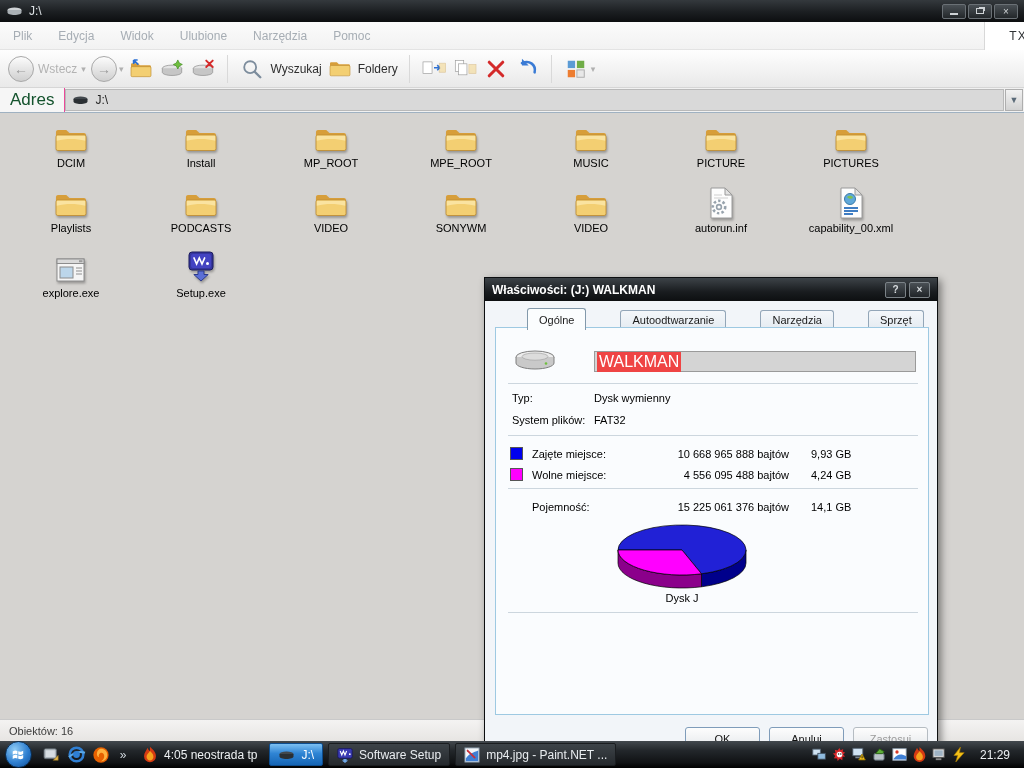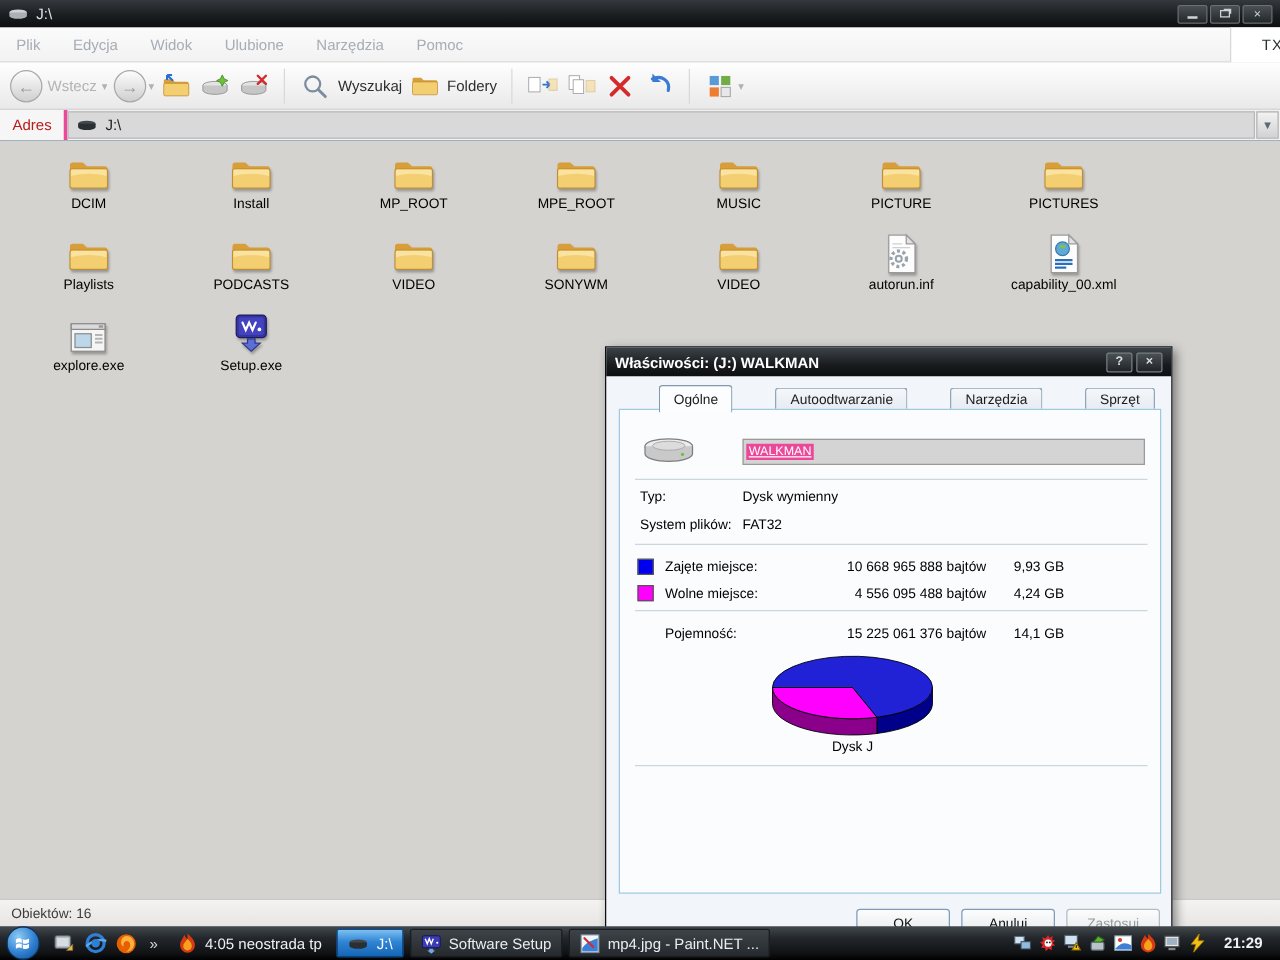--- a/index.html
+++ b/index.html
@@ -32,21 +32,21 @@
     background:linear-gradient(#fcfcfc,#cfcfcf); border:1px solid #a8a8a8;
     color:#9a9a9a; font-size:14px; display:flex; align-items:center; justify-content:center; }
   .tb-label { color:#b3b3b3; font-size:12px; margin:0 2px; }
   .tb-caret { color:#b0b0b0; font-size:9px; }
   .tb-text { color:#2e2e2e; font-size:12px; margin-left:3px; }
   .tb-ic { display:flex; align-items:center; justify-content:center; width:26px; height:28px; }
   .tb-group { display:flex; align-items:center; gap:2px; }
 
   .addressbar { position:absolute; left:0; top:88px; width:1024px; height:25px;
     background:#f1f1f1; display:flex; align-items:stretch; border-bottom:1px solid #9fb1c1; }
-  .addr-label { padding:0 10px; display:flex; align-items:center; color:#b91c1c; font-size:12px; background:#f6f6f6; border-right:3px solid #ec4899;}
+  .addr-label { padding:0 10px; display:flex; align-items:center; color:#14532d; font-size:17px; background:#f6f6f6; border-right:1px solid #ec4899;}
   .addr-field { flex:1; background:#d9d9d9; border:1px solid #b9b9b9; margin:1px 0;
     display:flex; align-items:center; padding:0 6px; gap:6px; color:#222; font-size:12px; }
   .addr-drop { width:18px; background:linear-gradient(#f2f2f2,#d2d2d2); border:1px solid #aeaeae;
     margin:1px 1px; display:flex; align-items:center; justify-content:center; color:#5a6a78; font-size:9px; }
 
   .content { position:absolute; left:2px; top:113px; width:1020px; height:606px;
     background:#d5d3d0; overflow:hidden; }
   .files-grid { display:grid; grid-template-columns:repeat(7,130px); grid-auto-rows:65px;
     padding:6px 0 0 4px; justify-items:center; }
   .file-item { width:122px; display:flex; flex-direction:column; align-items:center; gap:2px; }
@@ -72,21 +72,21 @@
   .tab { padding:3px 11px 4px; background:linear-gradient(#f4f7fa,#e2e9f0); border:1px solid #8fa; border:1px solid #93a6b8;
     border-bottom:none; border-radius:3px 3px 0 0; color:#1b1b1b; font-size:11px; position:relative; top:2px;margin-left:32px; }
   .tab.active { background:#fbfdfe; top:0; padding-top:5px; z-index:2; border-color:#8399ab; }
   .tabpage { position:absolute; left:10px; top:49px; width:434px; height:388px;
     background:#fafcfe; border:1px solid #9ec9e2; }
 
   .tp-abs { position:absolute; }
   .dlg-drive-icon { left:16px; top:20px; }
   .vol-field { left:98px; top:23px; width:322px; height:21px; background:#d4d4d4;
     border:1px solid #9a9a9a; display:flex; align-items:center; padding:0 2px; }
-  .vol-sel { background:#ec4899; color:#fff; font-size:10px; padding:1px 2px;text-decoration:underline; }
+  .vol-sel { background:#ef4444; color:#fff; font-size:16px; padding:1px 2px; }
   .sep { left:12px; width:410px; height:1px; background:#ccd6de; }
   .row-label { color:#000; font-size:11px; }
   .row-value { color:#000; font-size:11px; }
   .swatch { width:13px; height:13px; border:1px solid #555; display:inline-block; }
   .col-bytes { width:150px; text-align:right; display:inline-block; }
   .pie-caption { text-align:center; font-size:11px; color:#000; }
   .dlg-buttons { position:absolute; right:9px; top:449px; display:flex; gap:9px; }
   .dlg-btn { width:75px; height:23px; background:linear-gradient(#fdfdfd,#e4e7ea);
     border:1px solid #7f9cba; border-radius:3px; font-size:11px; color:#111; font-family:"Liberation Sans",sans-serif; }
   .dlg-btn.disabled { color:#9b9b9b; border-color:#b5bcc2; }
@@ -99,21 +99,21 @@
     border:1px solid #0a2f55; display:flex; align-items:center; justify-content:center; }
   .ql { width:22px; height:22px; display:flex; align-items:center; justify-content:center; }
   .ql-chevron { color:#cfd6dc; font-size:12px; }
   .conn-task { display:flex; align-items:center; gap:6px; color:#eef1f3; font-size:12px;
     padding:0 12px 0 8px; height:23px; }
   .task { height:23px; display:flex; align-items:center; gap:6px; padding:0 8px;
     border-radius:2px; border:1px solid #1a1d20; color:#e9edf0; font-size:12px;
     background:linear-gradient(#3d4348,#25292d); margin-right:5px; overflow:hidden; white-space:nowrap; }
   .task.active { background:linear-gradient(#7cc0f2,#2f84d4 45%,#1565b5);
     border-color:#0d4d8f; color:#fff; }
-  .tray { margin-left:auto; display:flex; align-items:flex-start; gap:9px; padding-right:6px;font-weight:bold; }
+  .tray { margin-left:auto; display:flex; align-items:flex-end; gap:9px; padding-right:6px; }
   .tray-ic { width:15px; height:15px; display:flex; align-items:center; justify-content:center; }
   .clock { color:#eef1f4; font-size:12px; padding:0 8px 0 4px; }
 
   svg { display:block; }
 </style>
 </head>
 <body>
 
 <div class="titlebar">
   <span>

